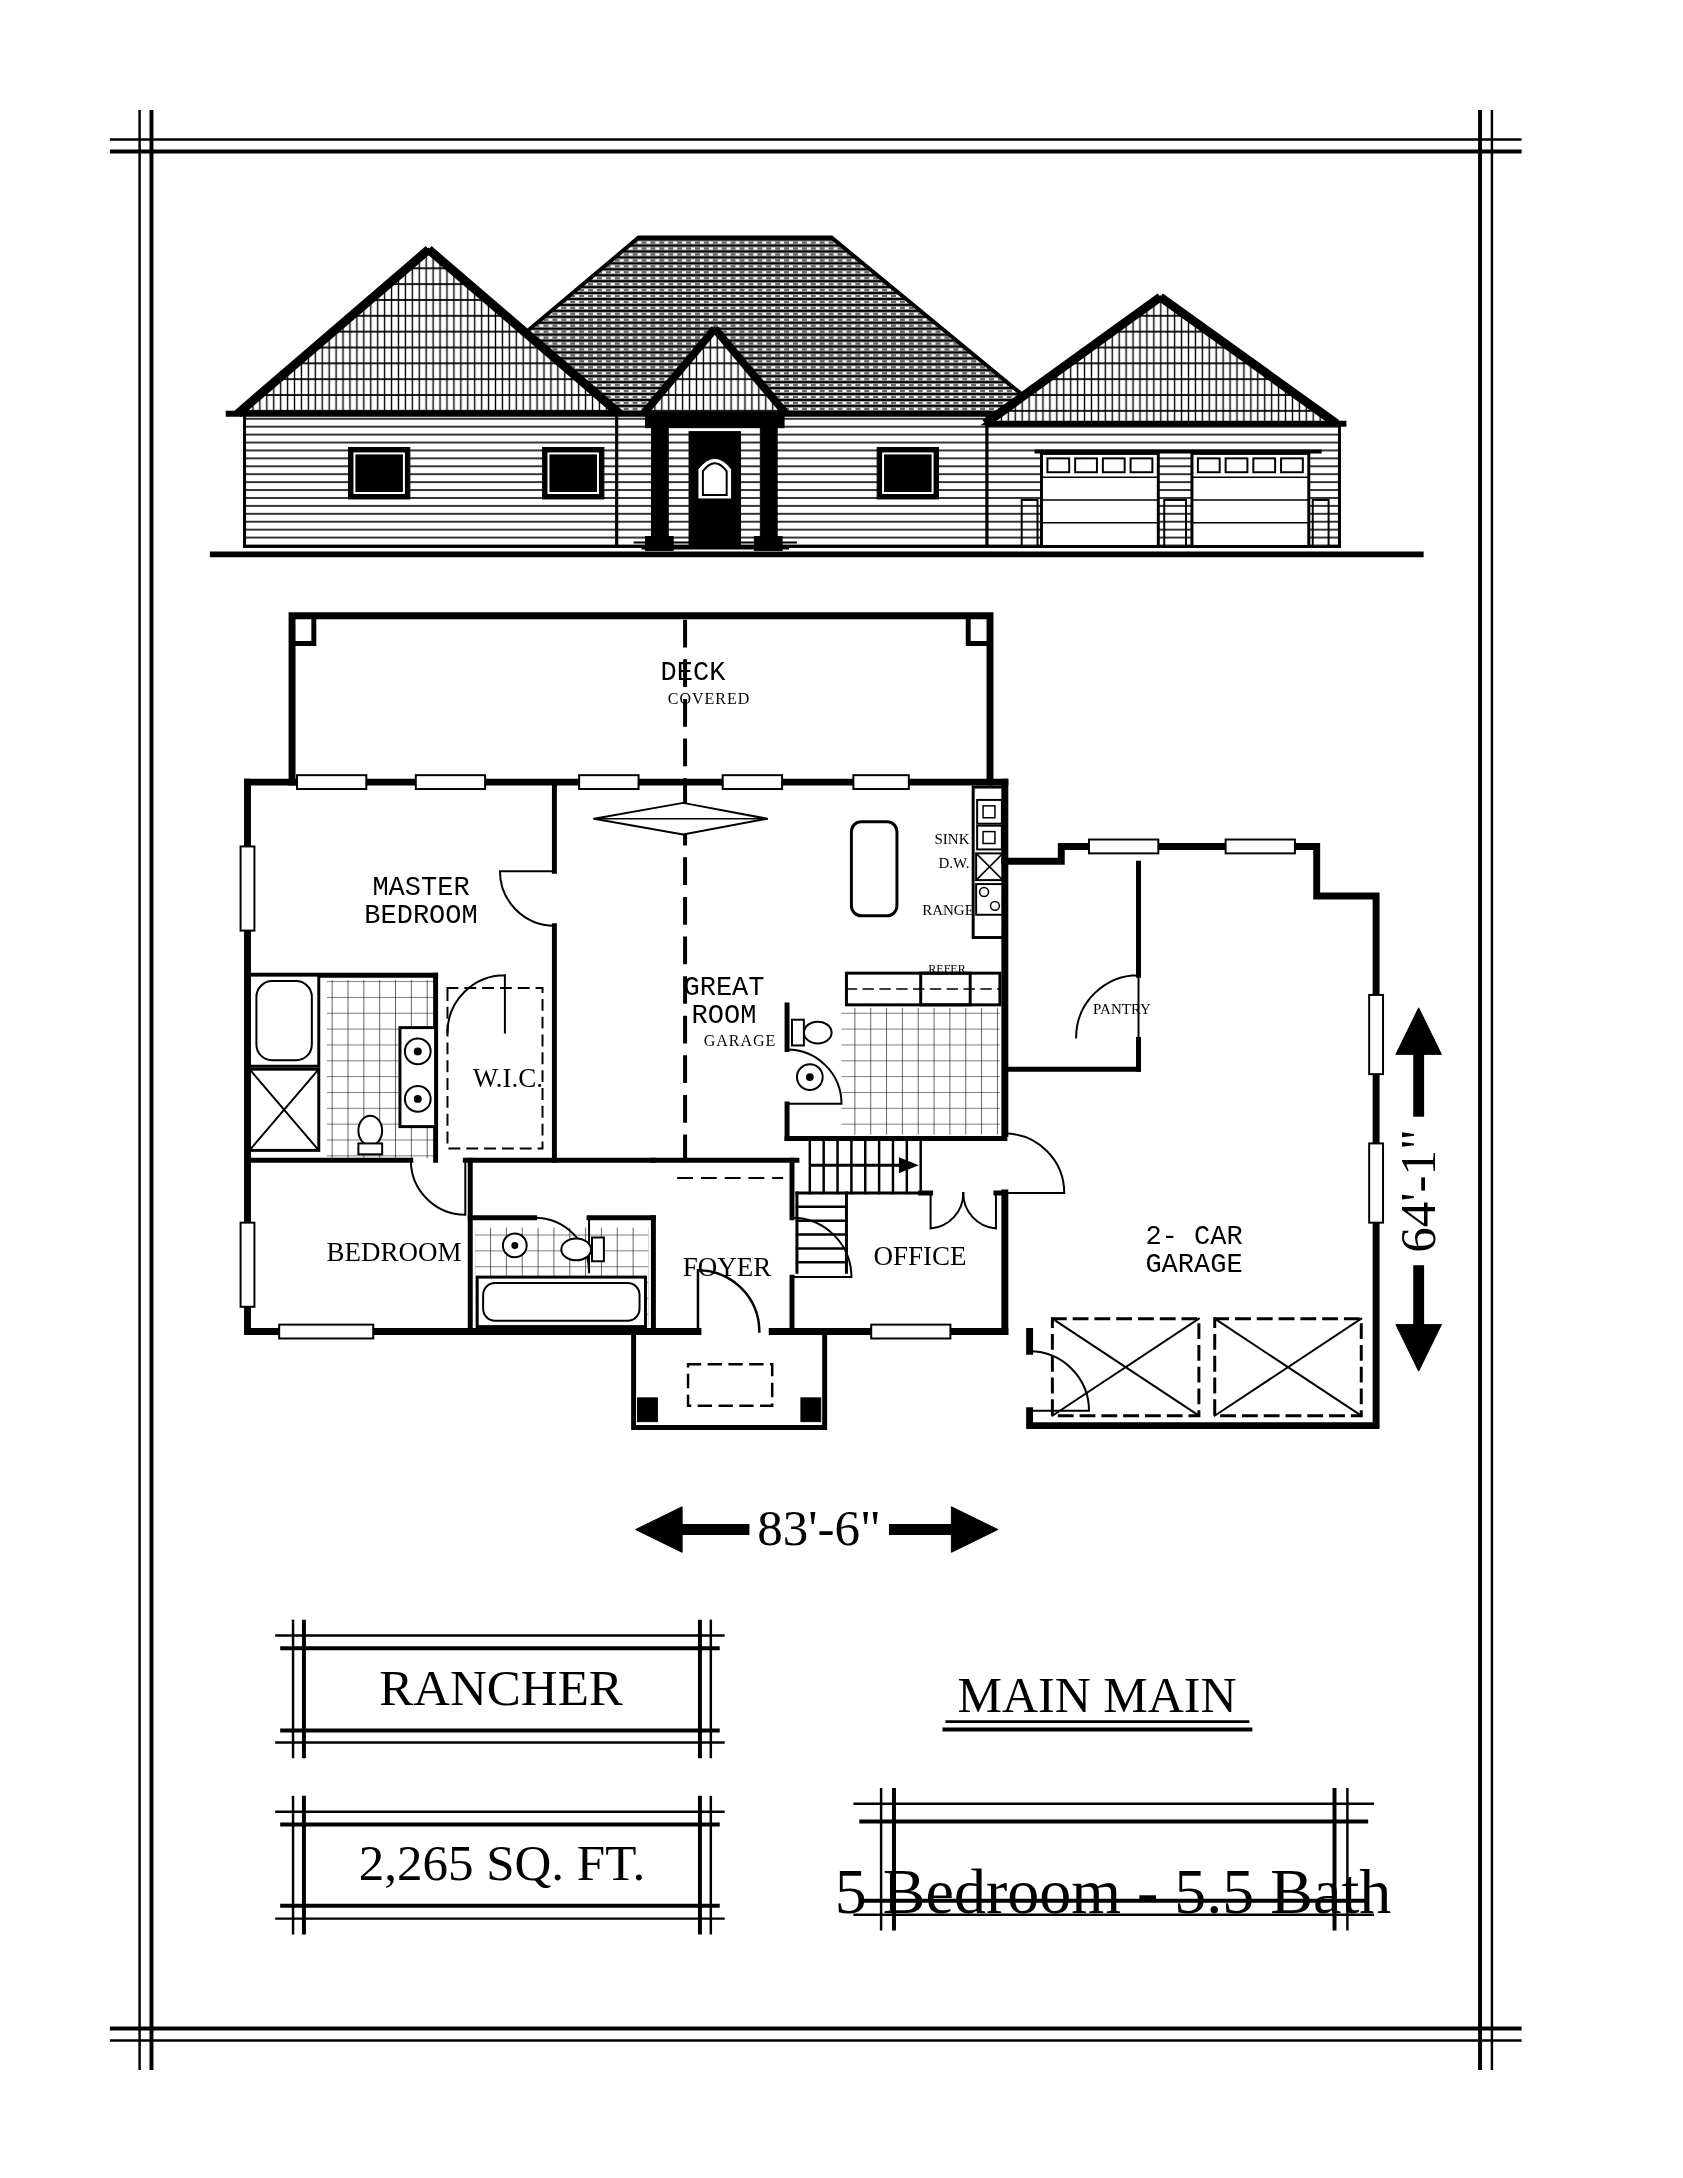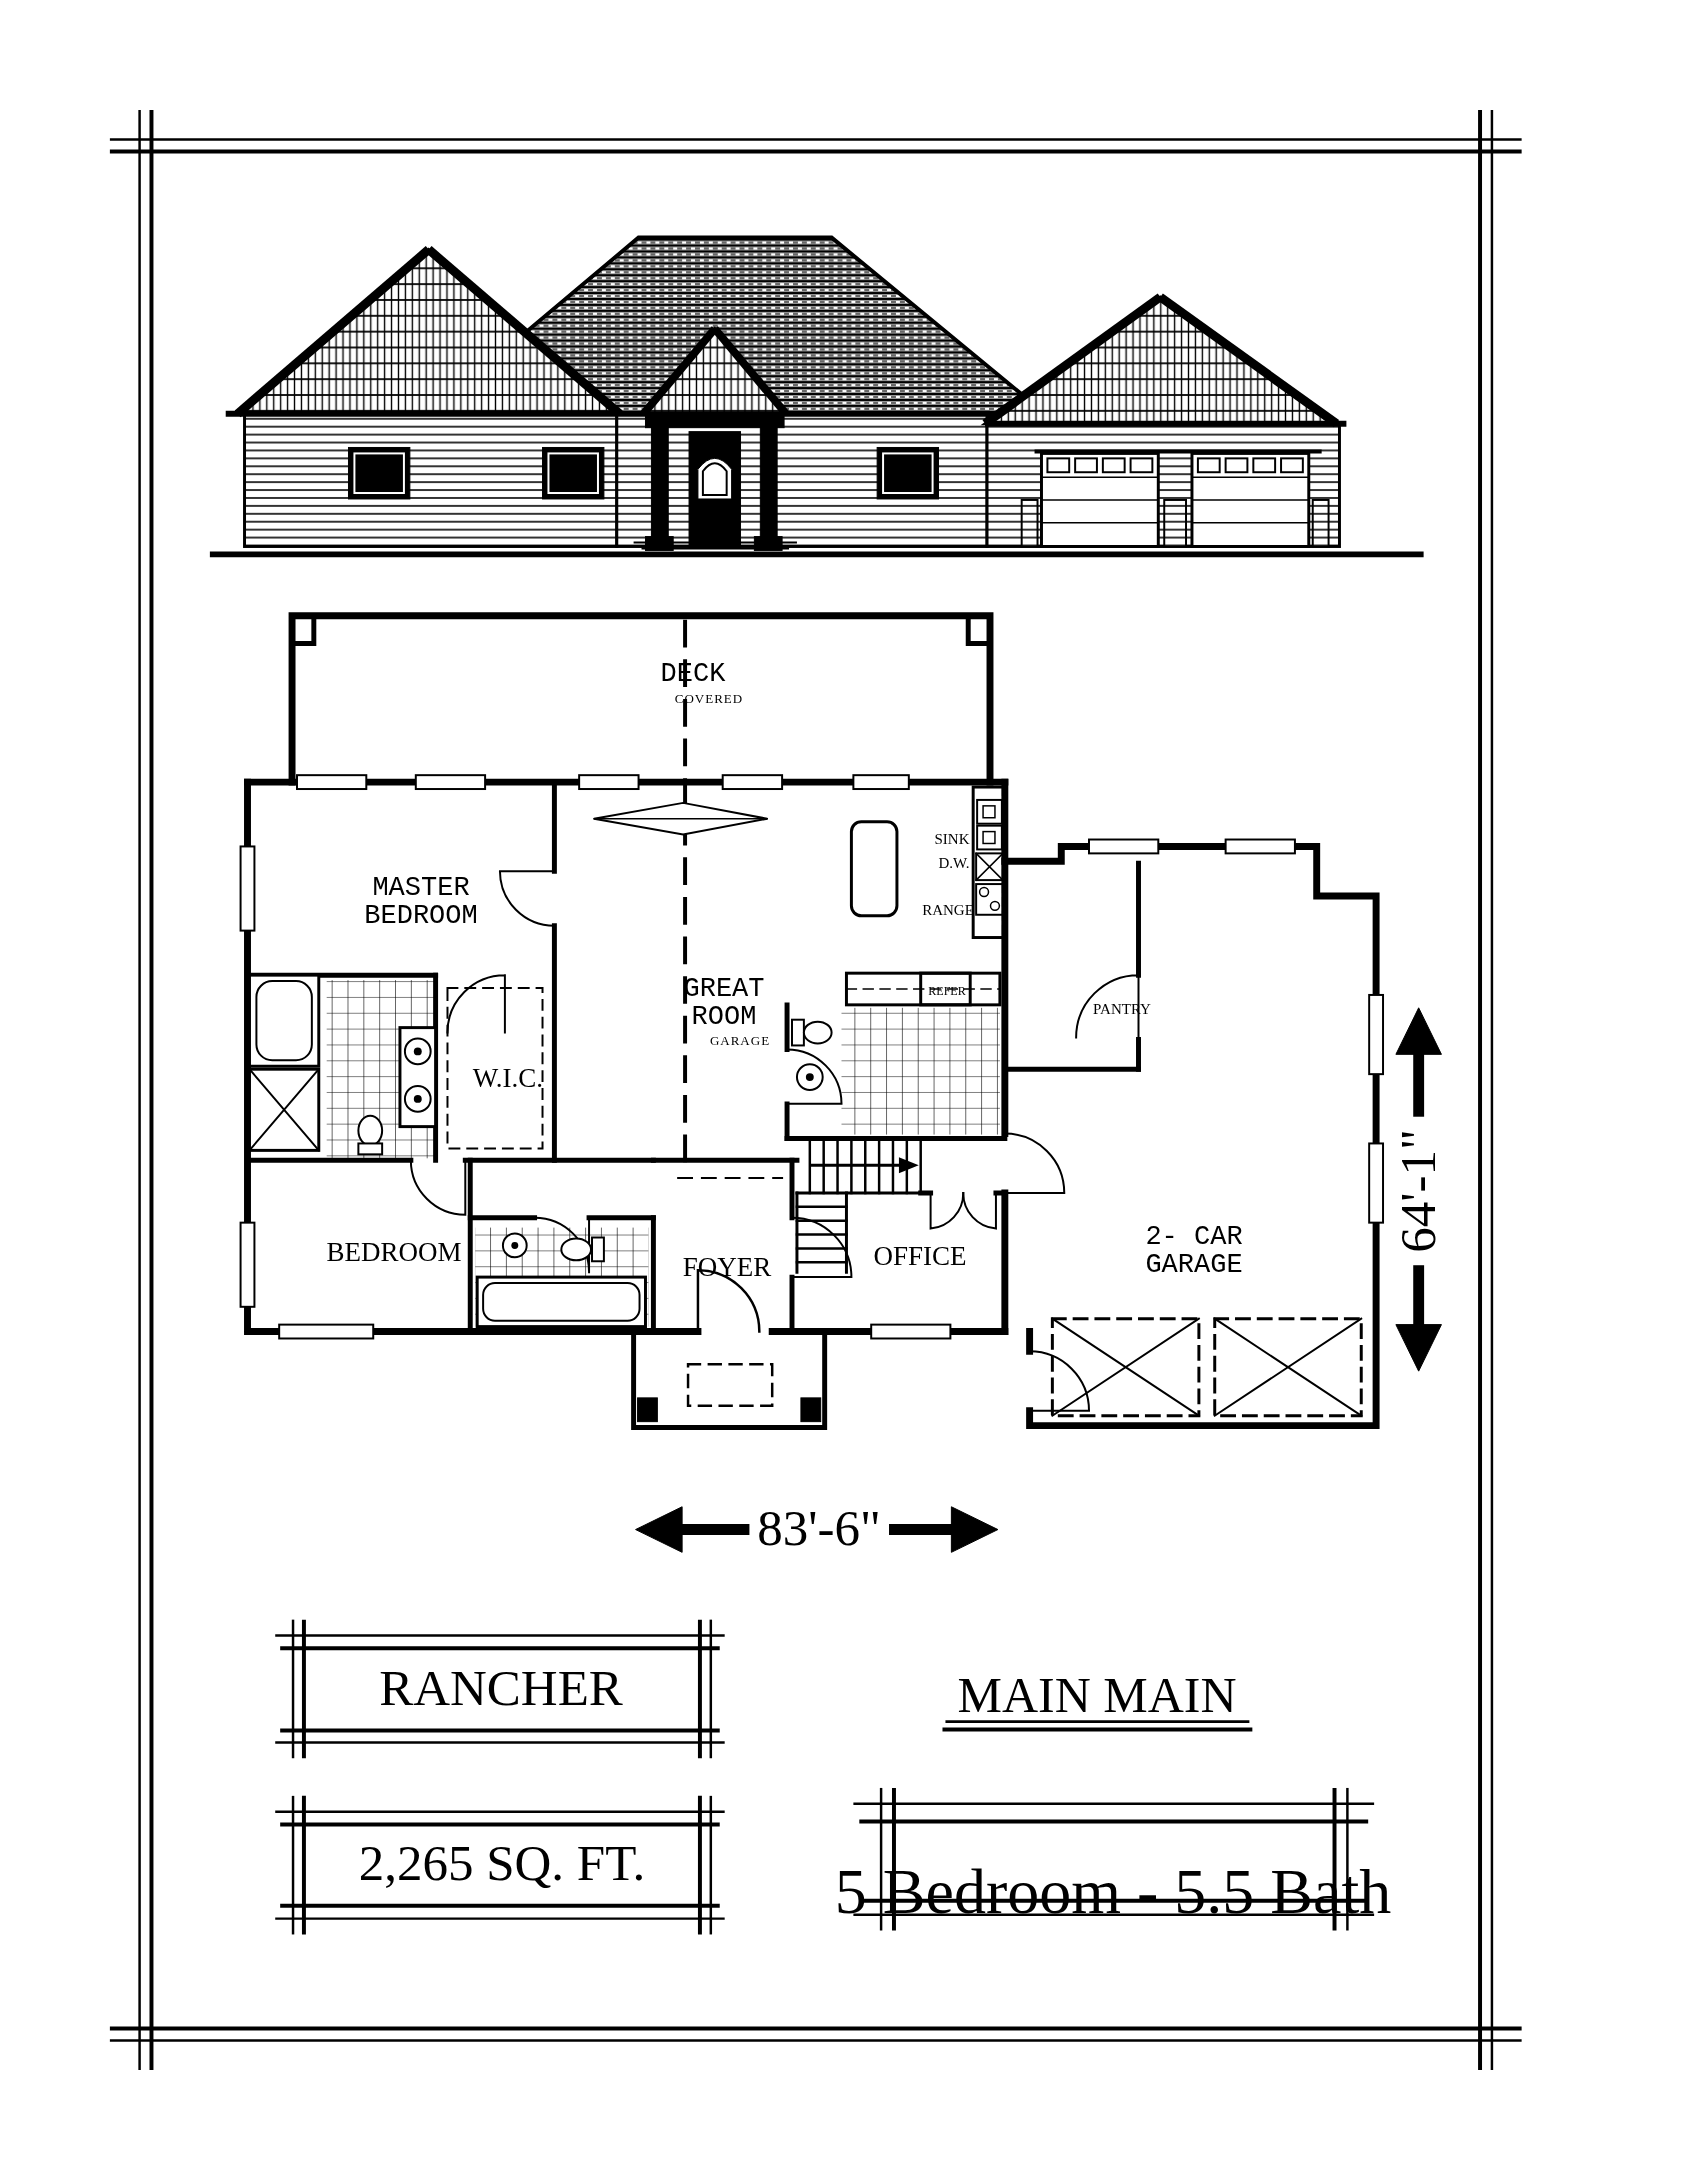--- a/index.html
+++ b/index.html
@@ -2,21 +2,21 @@
 <html><head>
 <meta charset="utf-8">
 <style>
   html,body{margin:0;padding:0;background:#fff;}
   body{width:1683px;height:2178px;position:relative;overflow:hidden;
        font-family:"Liberation Serif","DejaVu Serif",serif;color:#000;}
   #art{position:absolute;left:0;top:0;}
   .lbl{position:absolute;transform:translate(-50%,-50%);text-align:center;
        white-space:nowrap;line-height:1.02;color:#000;}
   .lbl .ln{display:block;font-family:Liberation Mono, monospace;}
-  .sub{display:block;font-size:13px;letter-spacing:1px;margin-top:3px;margin-left:32px;}
+  .sub{display:block;font-size:16px;letter-spacing:1px;margin-top:3px;margin-left:32px;}
   .room{font-size:27px;}
   .fixture{font-size:15px;}
   .dim{font-size:51px;}
   .dim-v{transform:translate(-50%,-50%) rotate(-90deg);}
   .title-lg{font-size:51px;}
 </style>
 </head>
 <body>
 
 <svg id="art" width="1683" height="2178" viewBox="0 0 1700 2200">
@@ -329,21 +329,21 @@
 
 <div class="lbl room" style="left:724px;top:1012px;">
   <span class="ln">GREAT</span>
   <span class="ln">ROOM</span>
   <span class="sub">GARAGE</span>
 </div>
 
 <div class="lbl fixture" style="left:952px;top:840px;">SINK</div>
 <div class="lbl fixture" style="left:954px;top:864px;">D.W.</div>
 <div class="lbl fixture" style="left:948px;top:911px;">RANGE</div>
-<div class="lbl" style="left:947px;top:991px;font-size:12px;text-align:center;">REFER</div>
+<div class="lbl" style="left:947px;top:969px;font-size:12px;text-align:center;">REFER</div>
 <div class="lbl fixture" style="left:1122px;top:1010px;">PANTRY</div>
 
 <div class="lbl room" style="left:727px;top:1268px;">FOYER</div>
 <div class="lbl room" style="left:920px;top:1257px;">OFFICE</div>
 
 <div class="lbl room" style="left:1194px;top:1240px;margin-top:12px;">
   <span class="ln">2- CAR</span>
   <span class="ln">GARAGE</span>
 </div>
 

